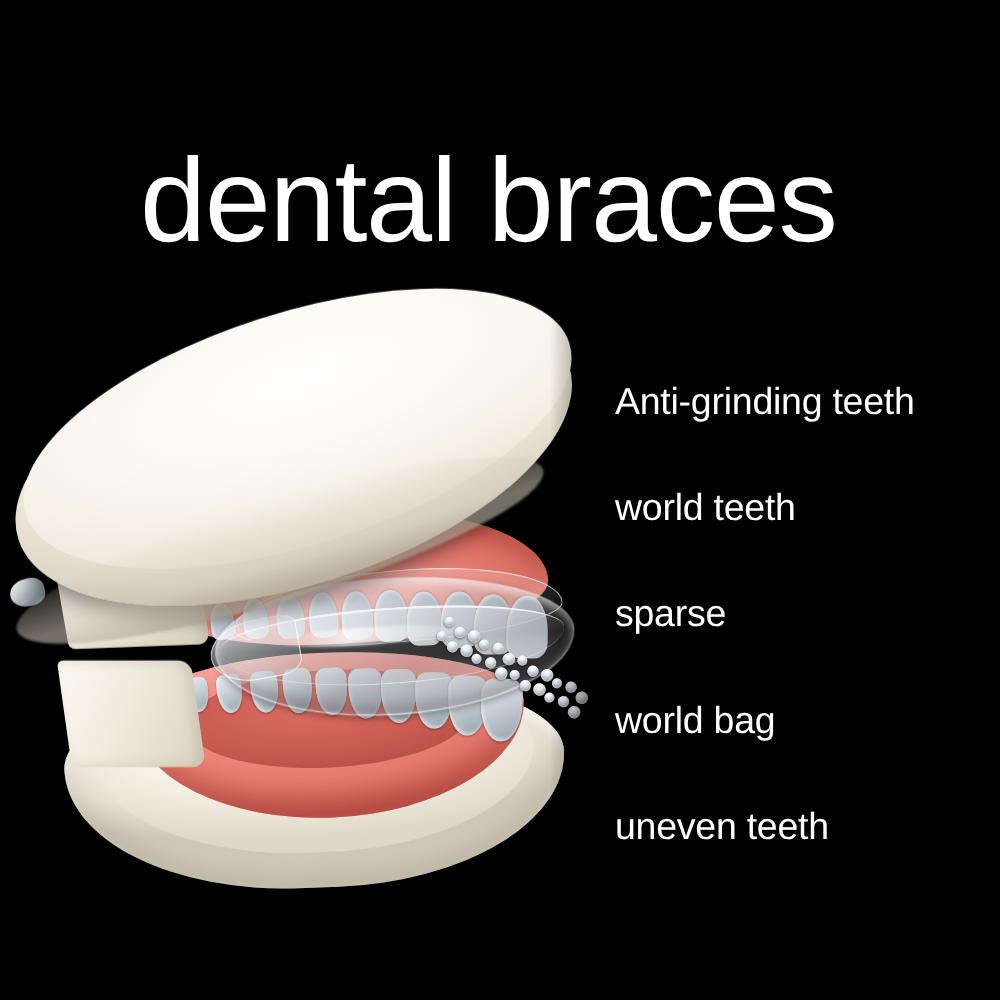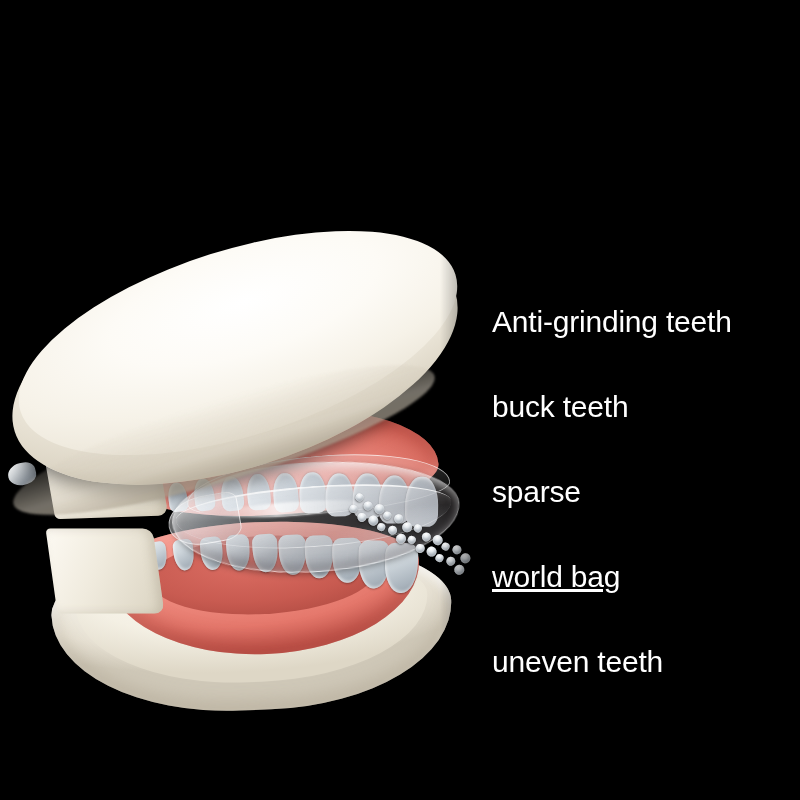--- a/index.html
+++ b/index.html
@@ -45,21 +45,21 @@
     color: #ffffff;
     font-size: 30px;
     line-height: 32px;
     height: 32px;
     white-space: nowrap;
     letter-spacing: -0.2px;
   }
   .feature-item.f0 { position:absolute; top: 10px;  left: 2px; }
   .feature-item.f1 { position:absolute; top: 95px;  left: 2px; }
   .feature-item.f2 { position:absolute; top: 180px; left: 2px; text-align: right; }
-  .feature-item.f3 { position:absolute; top: 265px; left: 2px; text-decoration: underline; }
+  .feature-item.f3 { position:absolute; top: 265px; left: 2px; }
   .feature-item.f4 { position:absolute; top: 350px; left: 2px; }
 
   
   #dental-model {
     position: absolute;
     left: 0px;
     top: 250px;
     width: 500px;
     height: 470px;
   }
@@ -404,22 +404,23 @@
     <div class="hinge-block-bot"></div>
     <div class="hinge-screw"></div>
 
     <div class="base-upper"></div>
     <div class="base-upper-top"></div>
     <div class="base-upper-shadowedge"></div>
 
     <div class="model-fade"></div>
   </div>
 
+  <div id="title">dental braces</div>
 
   <div id="feature-list">
     <div class="feature-item f0">Anti-grinding teeth</div>
-    <div class="feature-item f1">buck teeth</div>
+    <div class="feature-item f1">world teeth</div>
     <div class="feature-item f2">sparse</div>
     <div class="feature-item f3">world bag</div>
     <div class="feature-item f4">uneven teeth</div>
   </div>
 
 </div>
 
 </body></html>

